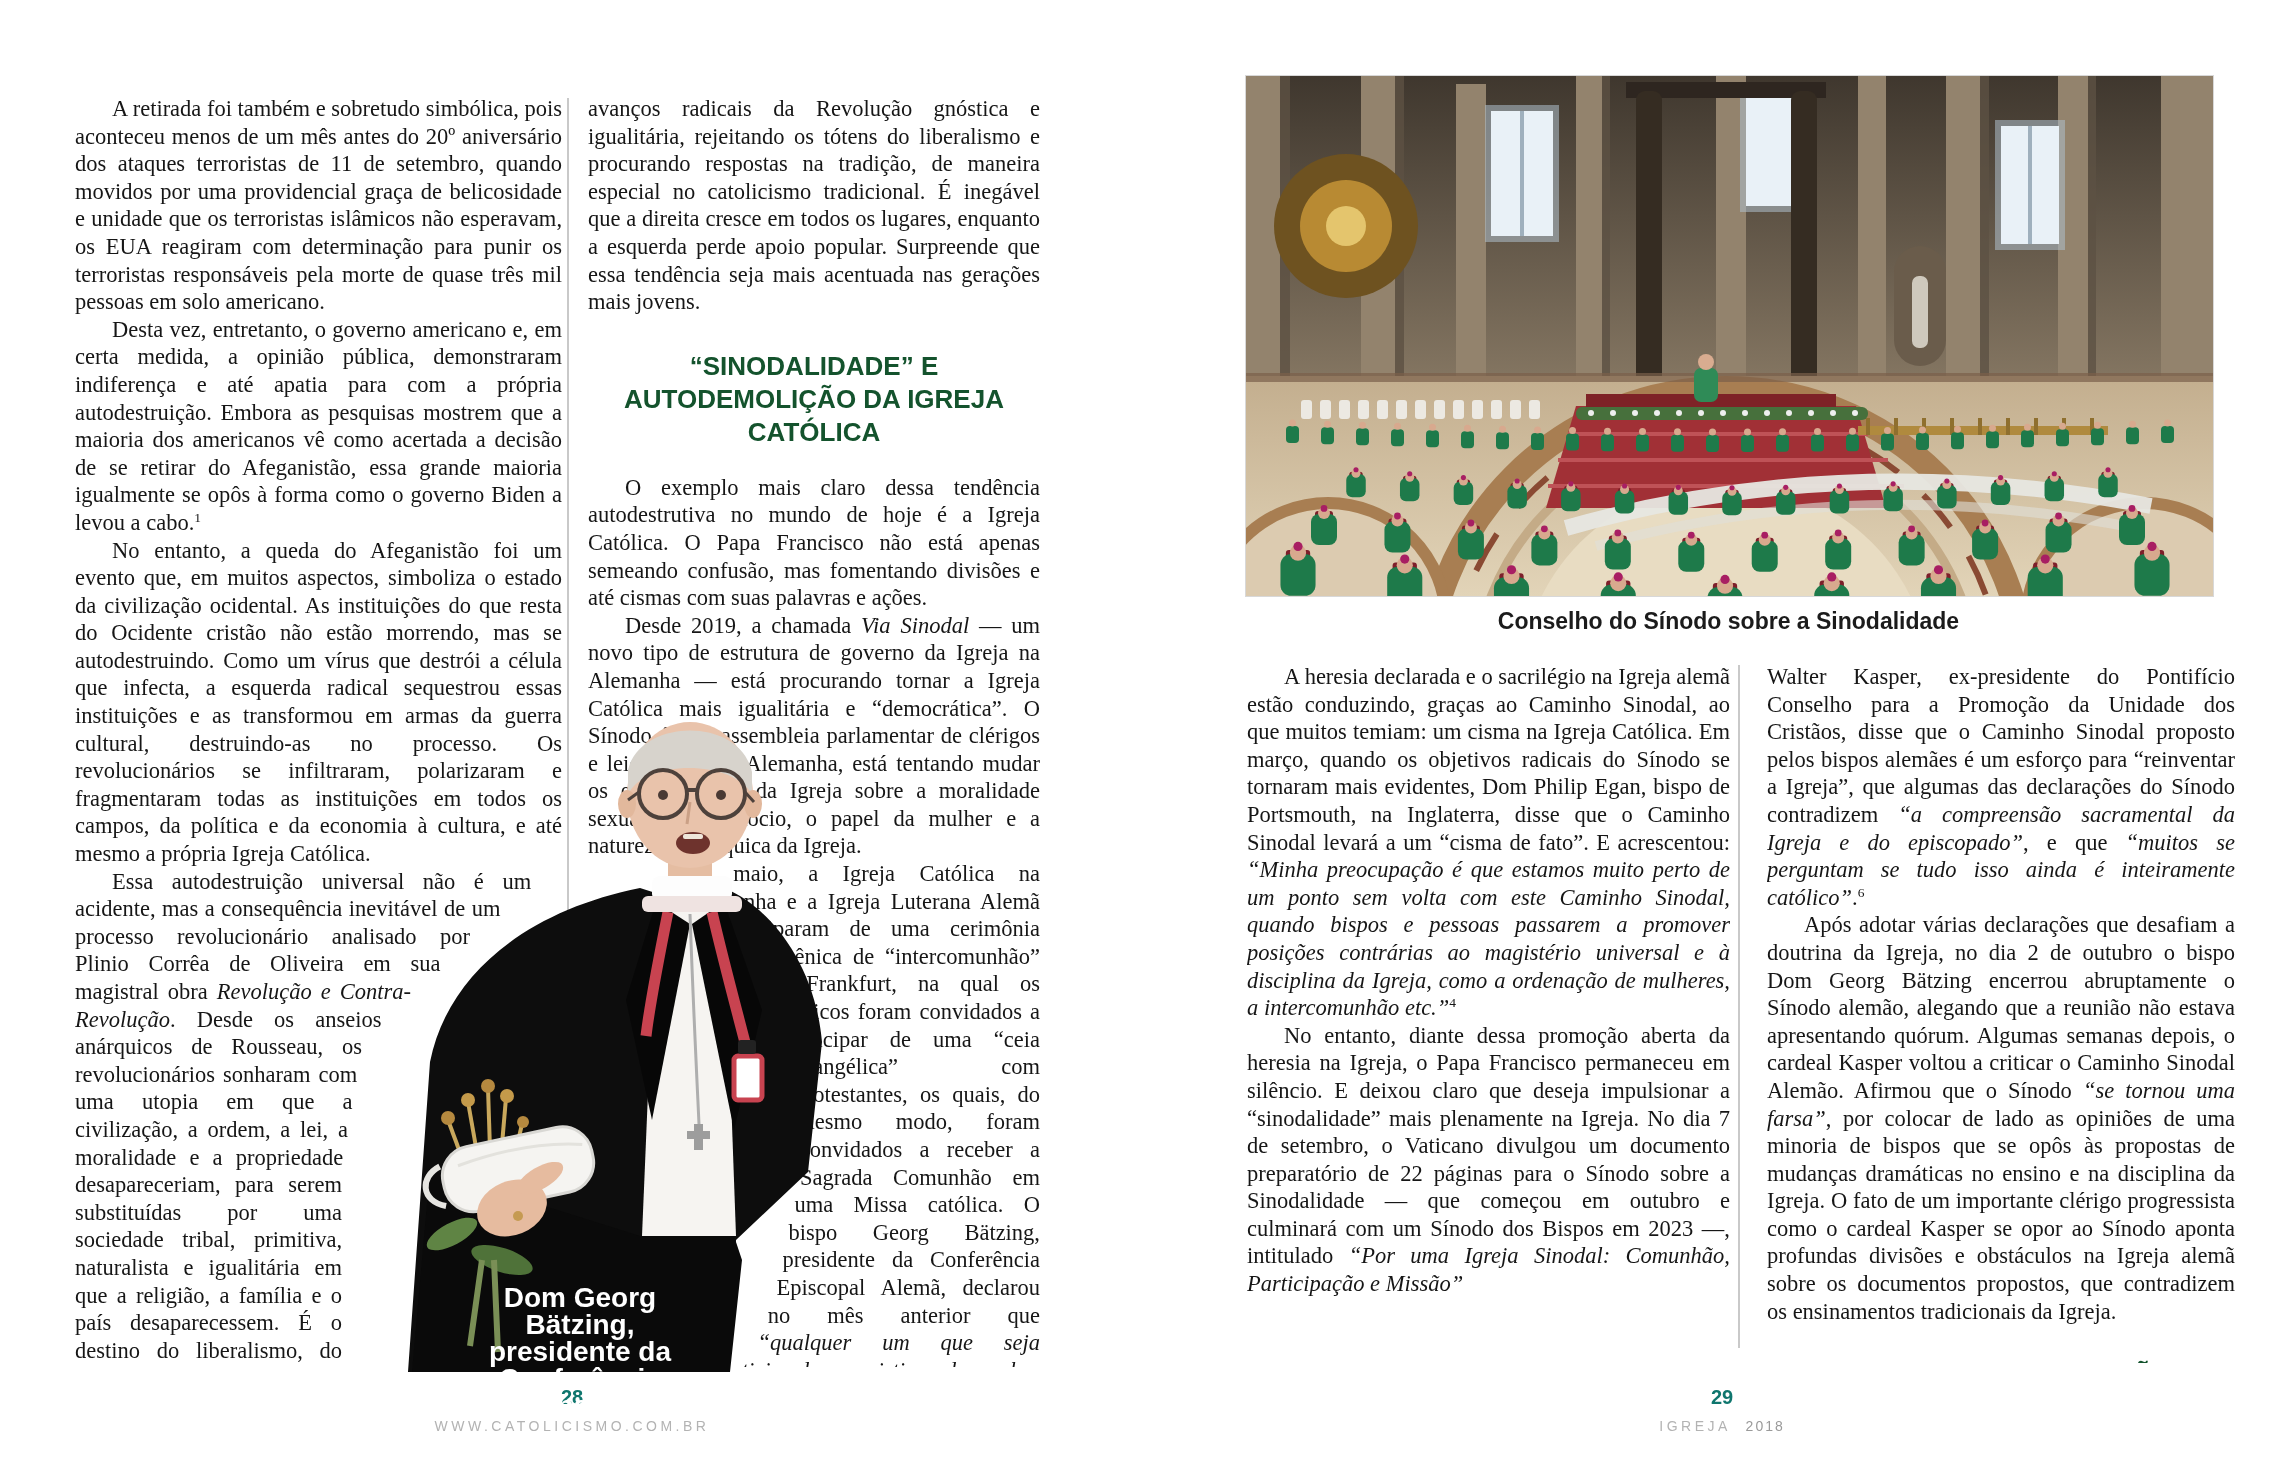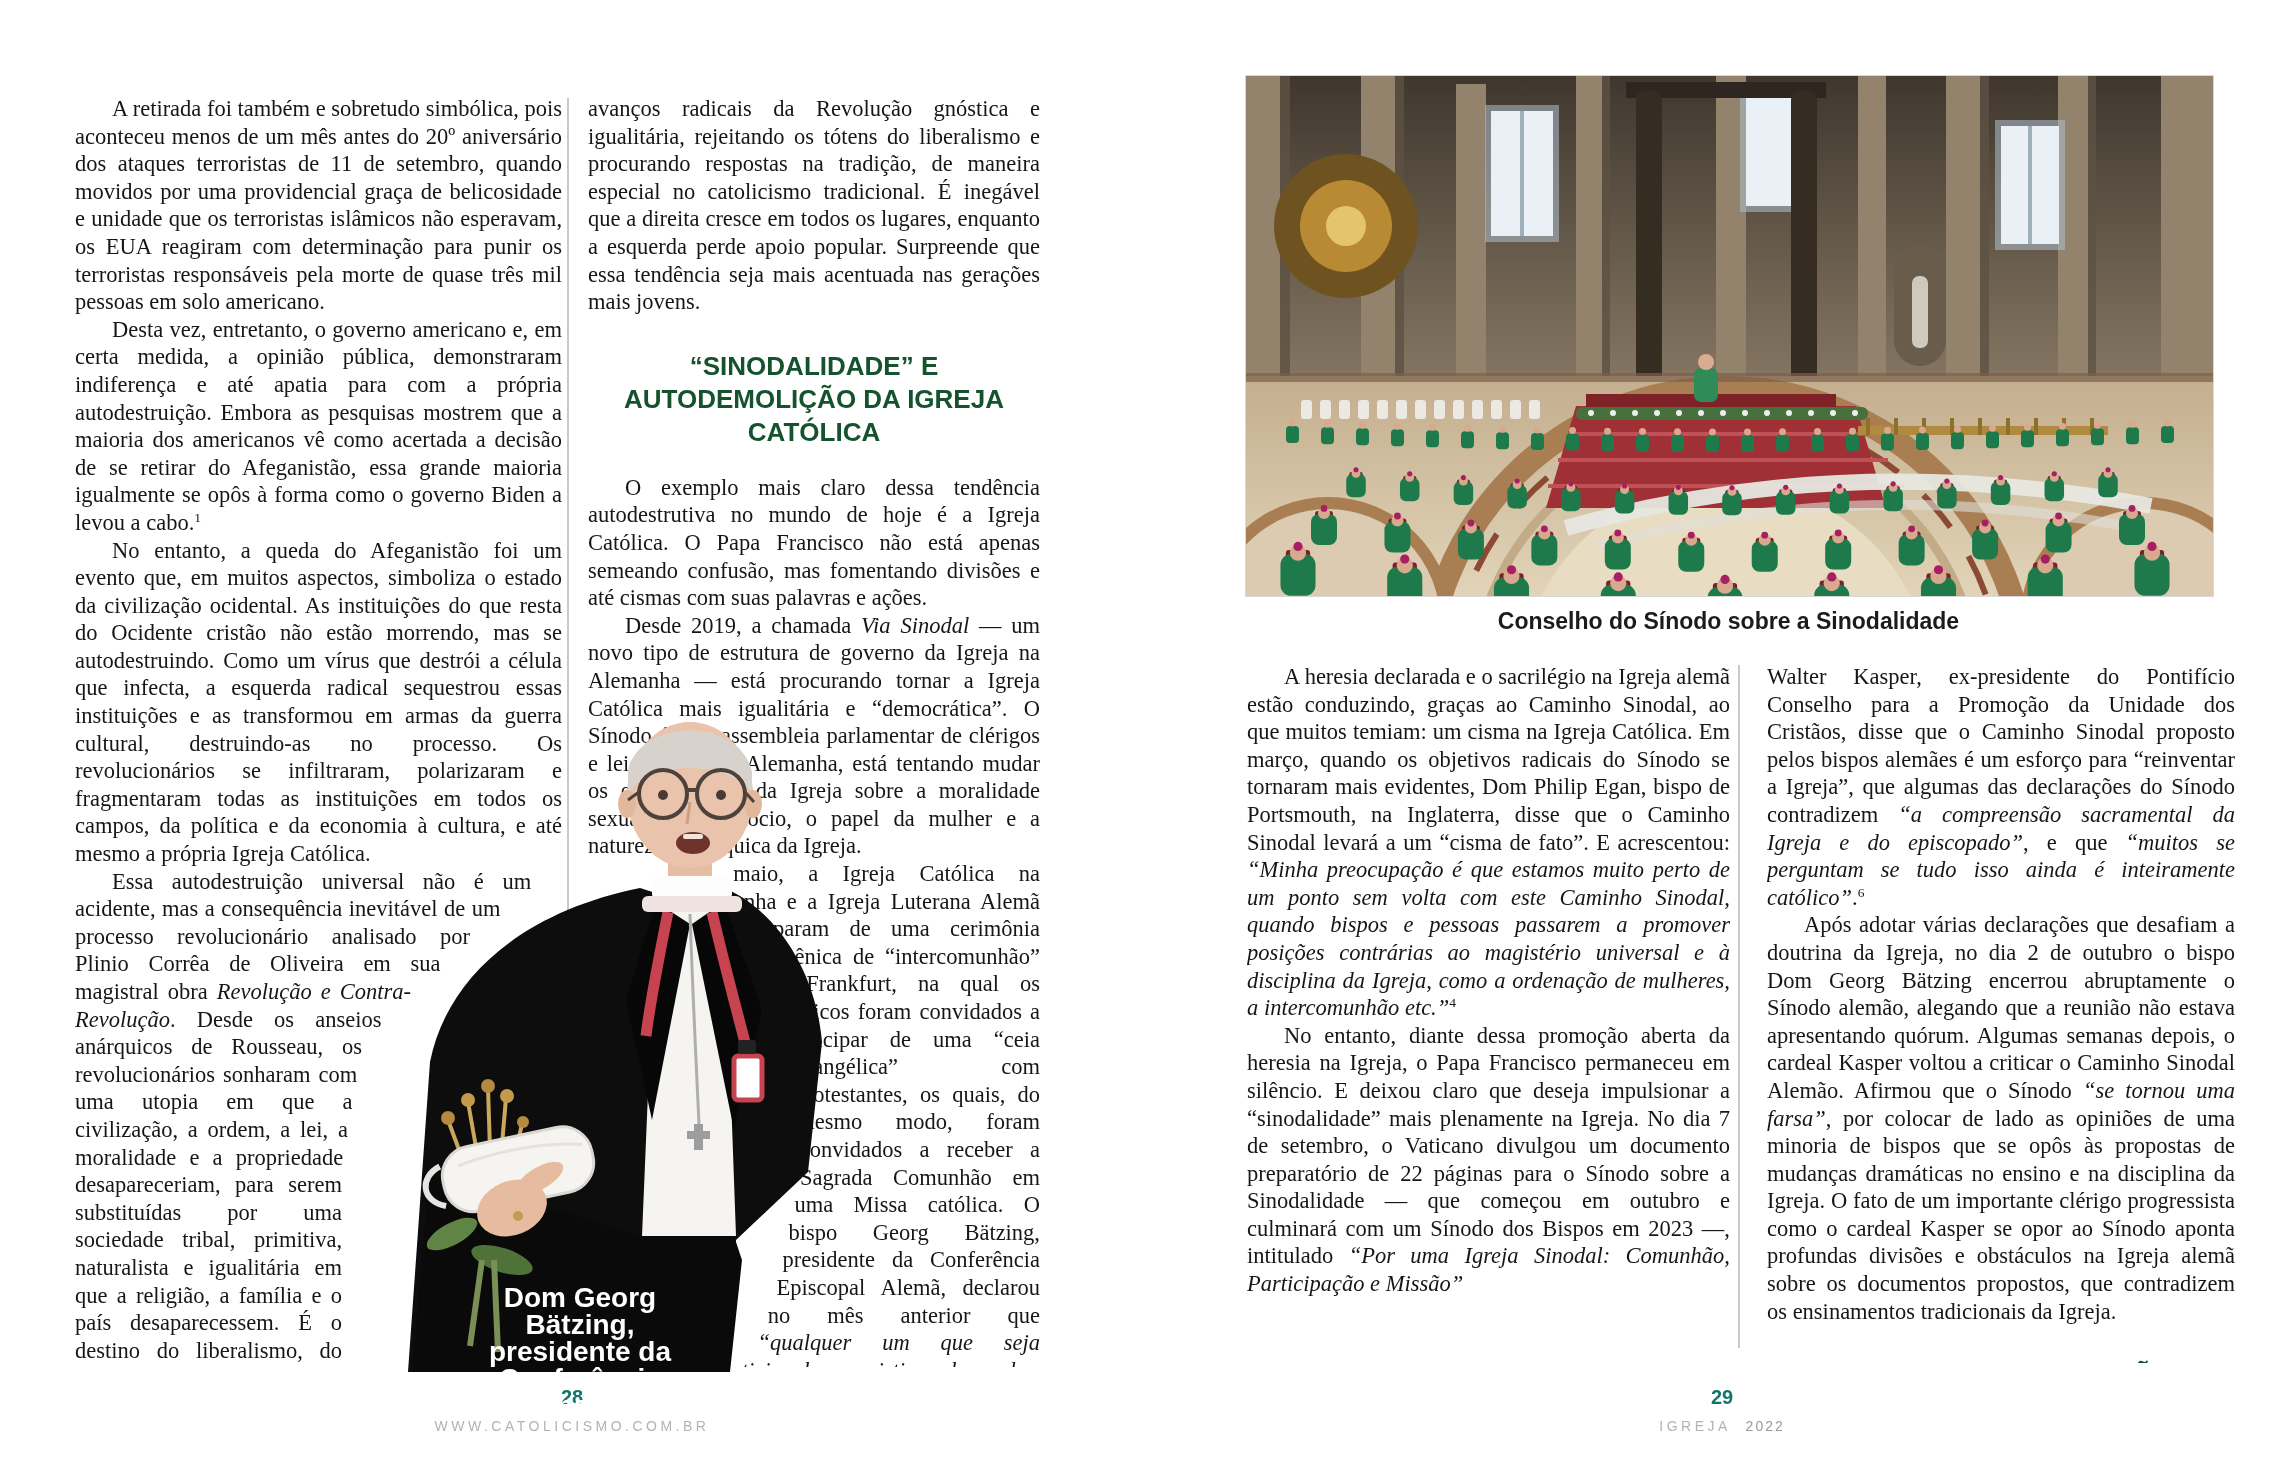--- a/index.html
+++ b/index.html
@@ -464,14 +464,14 @@
       <p class="ind"><span>No entanto, diante dessa promoção aberta da heresia na Igreja, o Papa Francisco permaneceu em silêncio. E deixou claro que deseja impulsionar a “sinodalidade” mais plenamente na Igreja. No dia 7 de setembro, o Vaticano divulgou um documento preparatório de 22 páginas para o Sínodo sobre a Sinodalidade — que começou em outubro e culminará com um Sínodo dos Bispos em 2023 —, intitulado </span><span class="i">“Por uma Igreja Sinodal: Comunhão, Participação e Missão”</span></p>
     </div>
   <div class="divider" id="div-right"></div>
   <div class="col" id="col4">
       <p><span>Walter Kasper, ex-presidente do Pontifício Conselho para a Promoção da Unidade dos Cristãos, disse que o Caminho Sinodal proposto pelos bispos alemães é um esforço para “reinventar a Igreja”, que algumas das declarações do Sínodo contradizem </span><span class="i">“a compreensão sacramental da Igreja e do episcopado”</span><span>, e que </span><span class="i">“muitos se perguntam se tudo isso ainda é inteiramente católico”</span><span>.</span><span class="sup">6</span></p>
       <p class="ind"><span>Após adotar várias declarações que desafiam a doutrina da Igreja, no dia 2 de outubro o bispo Dom Georg Bätzing encerrou abruptamente o Sínodo alemão, alegando que a reunião não estava apresentando quórum. Algumas semanas depois, o cardeal Kasper voltou a criticar o Caminho Sinodal Alemão. Afirmou que o Sínodo </span><span class="i">“se tornou uma farsa”</span><span>, por colocar de lado as opiniões de uma minoria de bispos que se opôs às propostas de mudanças dramáticas no ensino e na disciplina da Igreja. O fato de um importante clérigo progressista como o cardeal Kasper se opor ao Sínodo aponta profundas divisões e obstáculos na Igreja alemã sobre os documentos propostos, que contradizem os ensinamentos tradicionais da Igreja.</span></p>
       <div class="colhead">AGENDA LGBT E REVOLUÇÃO NA IGREJA</div>
     </div>
 
   <div class="folio" id="folio-right">29</div>
-  <div class="footline" id="date-right"><span>IGREJA</span>&nbsp;&nbsp;<span class="yr">2022</span></div>
+  <div class="footline" id="date-right"><span>IGREJA</span>&nbsp;&nbsp;<span class="yr">2018</span></div>
 </div>
 
 </body></html>

